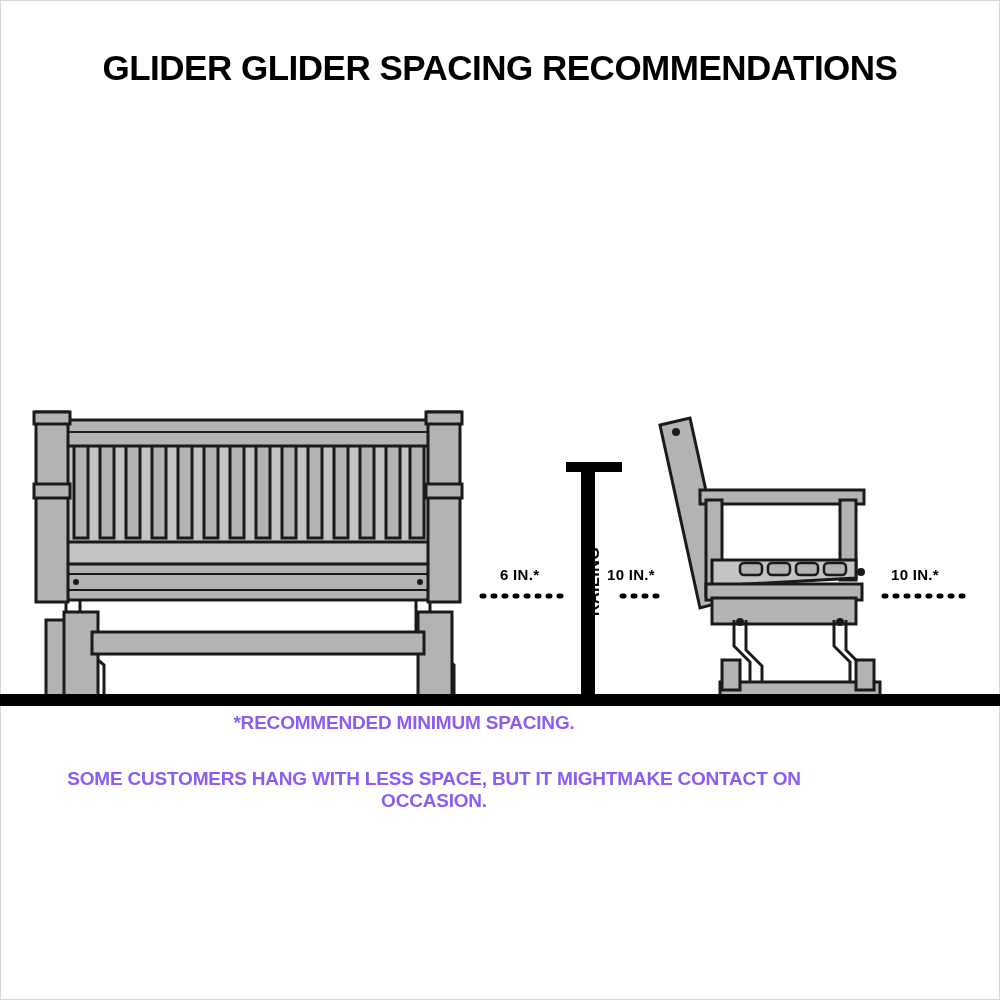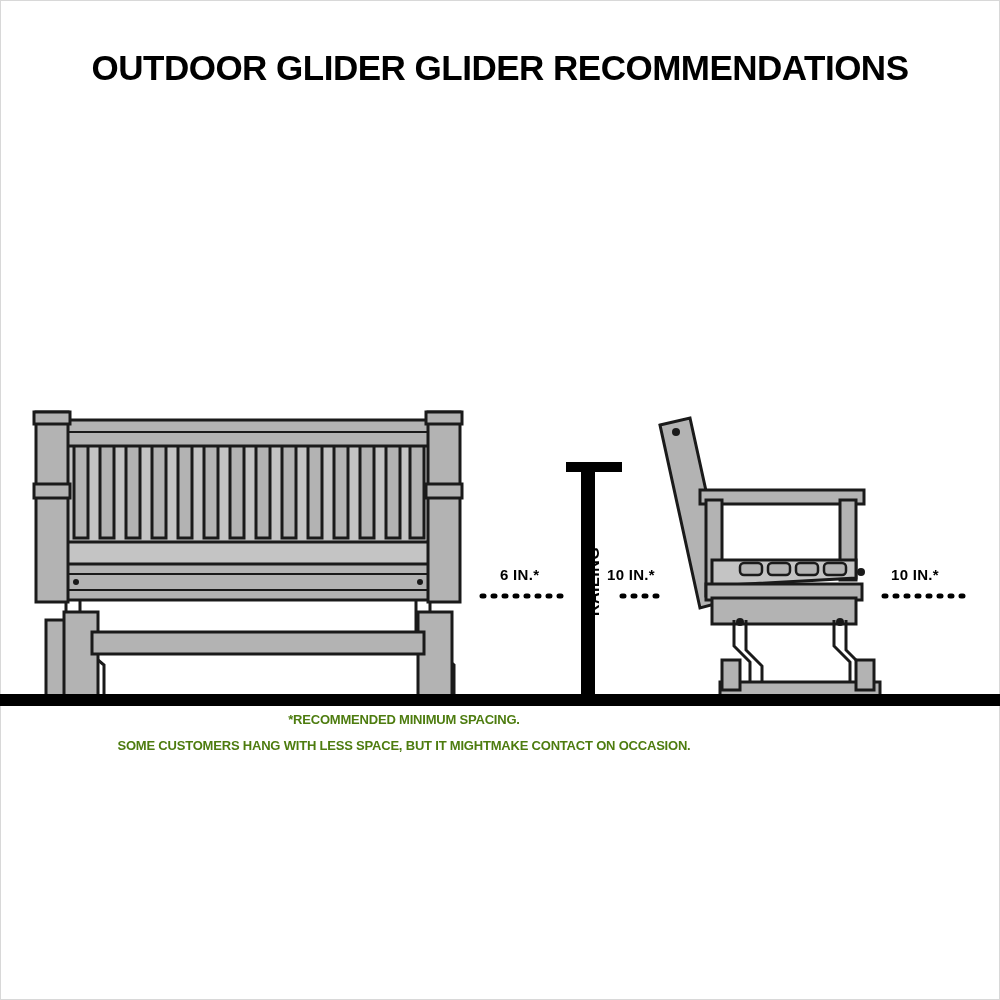--- a/index.html
+++ b/index.html
@@ -66,36 +66,36 @@
     letter-spacing: 0.5px;
     transform: rotate(-90deg);
     transform-origin: left top;
     white-space: nowrap;
   }
   .footnote {
     position: absolute;
     width: 808px;
     left: 0;
     text-align: center;
-    font-size: 13px;
-    font-weight: bold;
-    color: #4d7c0f;
+    font-size: 19px;
+    font-weight: bold;
+    color: #8b5cf6;
     letter-spacing: -0.2px;
   }
   #foot-1 { top: 712px; }
-  #foot-2 { top: 738px; }
+  #foot-2 { top: 768px; padding-left: 30px; }
 </style>
 </head>
 <body>
 
 <div id="page">
 
   <div class="frame-border"></div>
 
-  <div id="title">OUTDOOR GLIDER GLIDER RECOMMENDATIONS</div>
+  <div id="title">GLIDER GLIDER SPACING RECOMMENDATIONS</div>
 
   <svg id="diagram" viewBox="0 0 1000 1000">
 
     <g>
 
       <rect x="46" y="620" width="26" height="76" fill="#b3b3b3" stroke="#1a1a1a" stroke-width="3"></rect>
       <rect x="424" y="620" width="26" height="76" fill="#b3b3b3" stroke="#1a1a1a" stroke-width="3"></rect>
 
       <path d="M 66 600 L 66 640 L 90 660 L 90 696" fill="none" stroke="#1a1a1a" stroke-width="3"></path>
       <path d="M 80 600 L 80 645 L 104 665 L 104 696" fill="none" stroke="#1a1a1a" stroke-width="3"></path>

